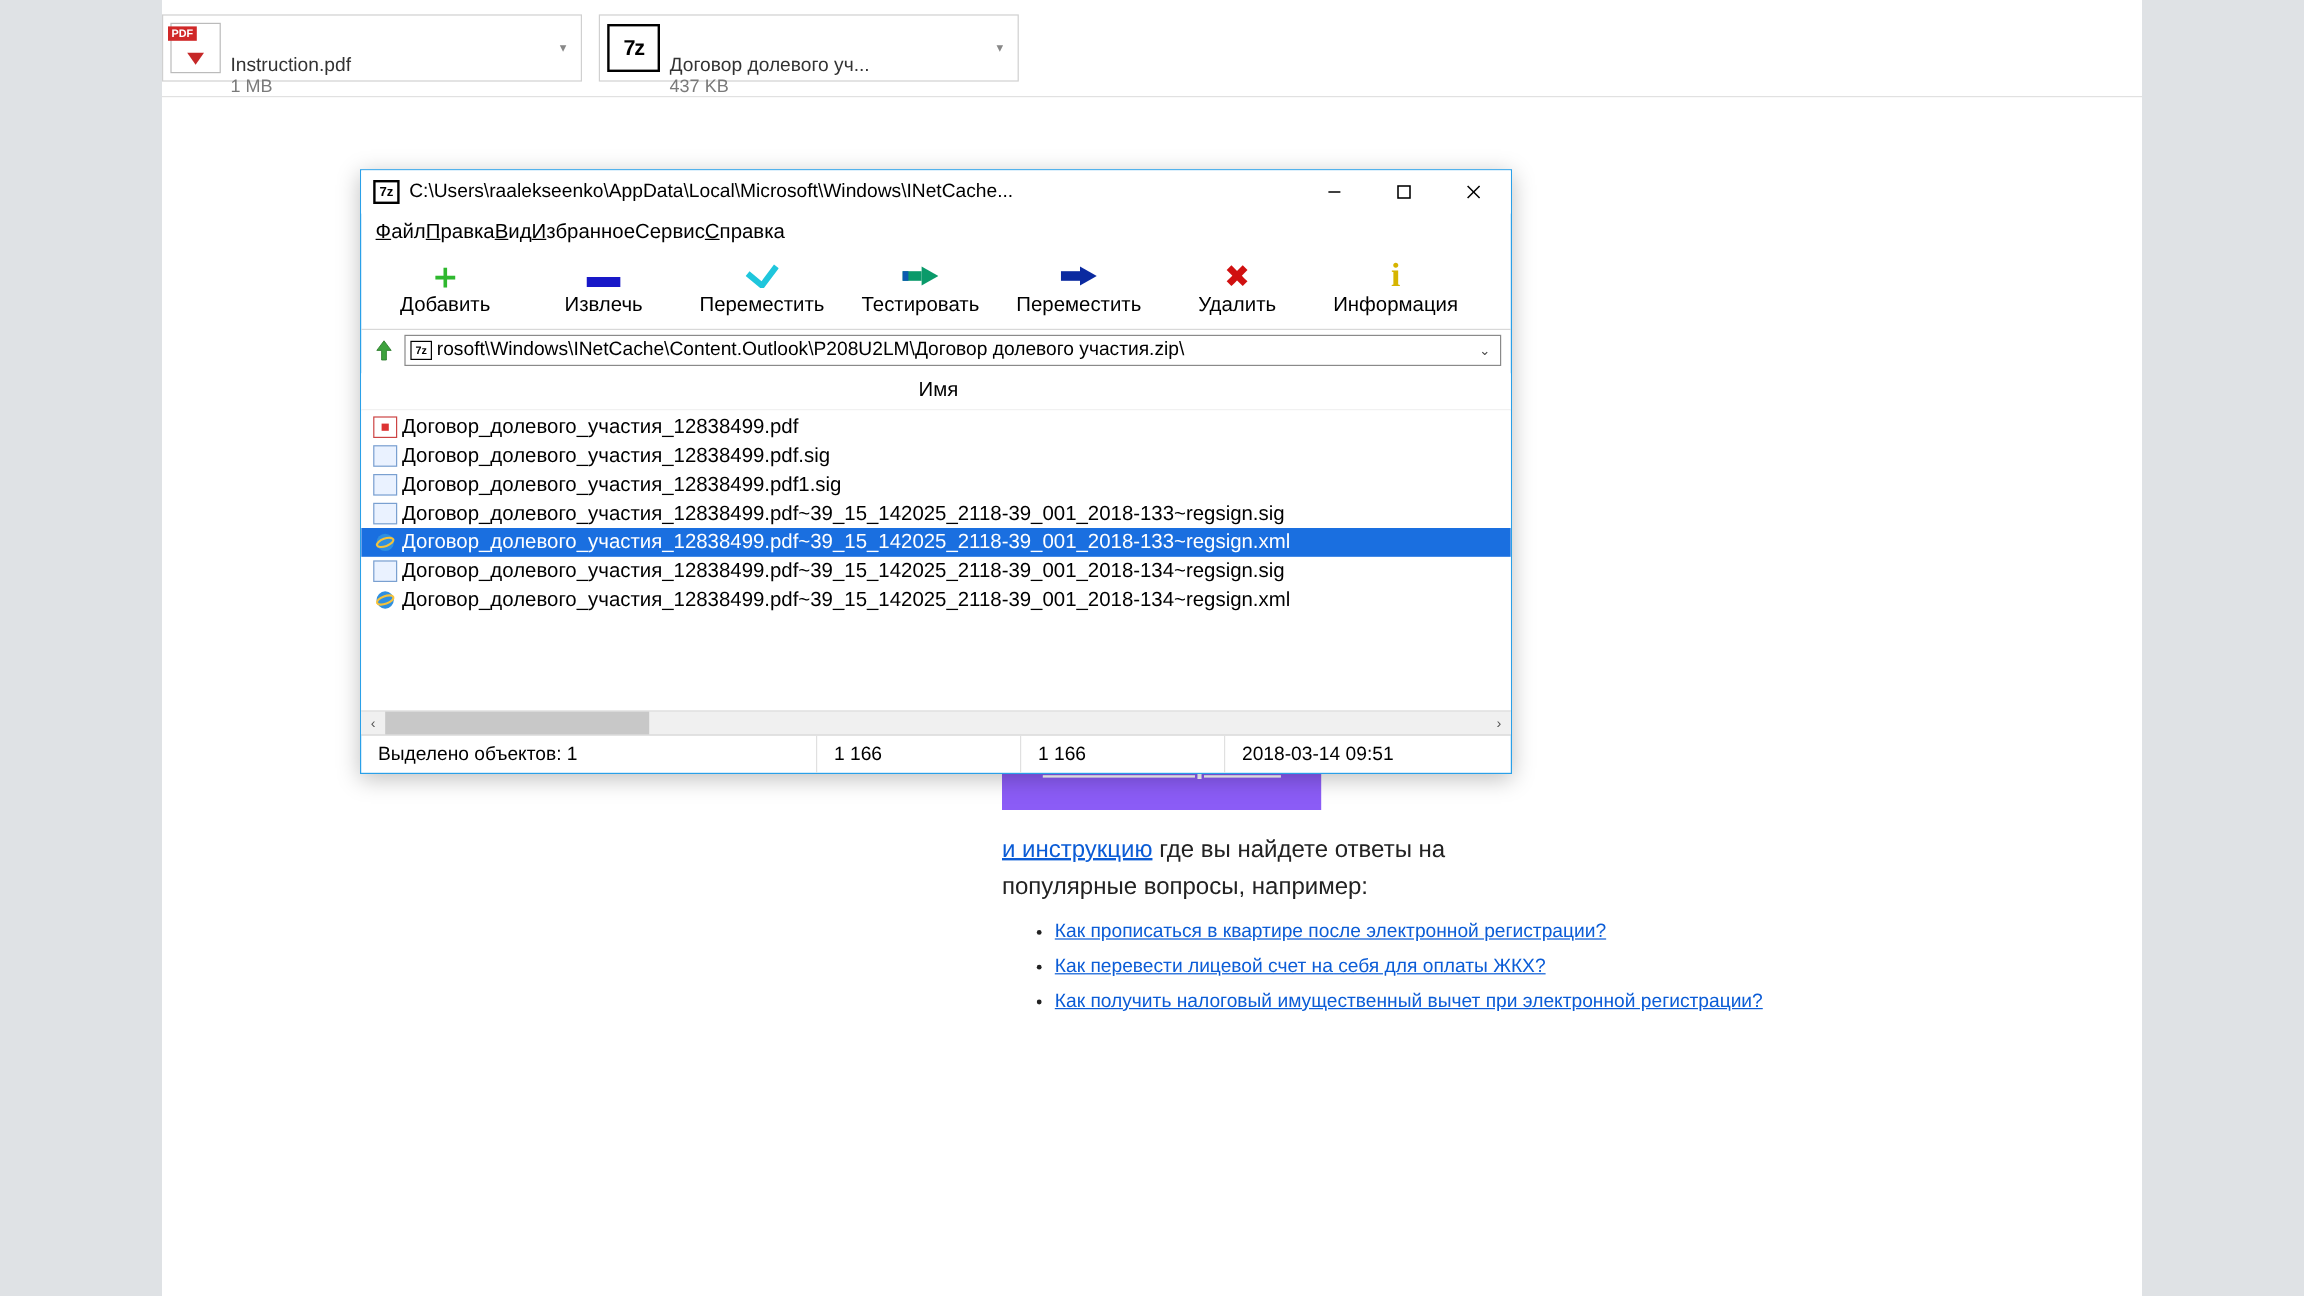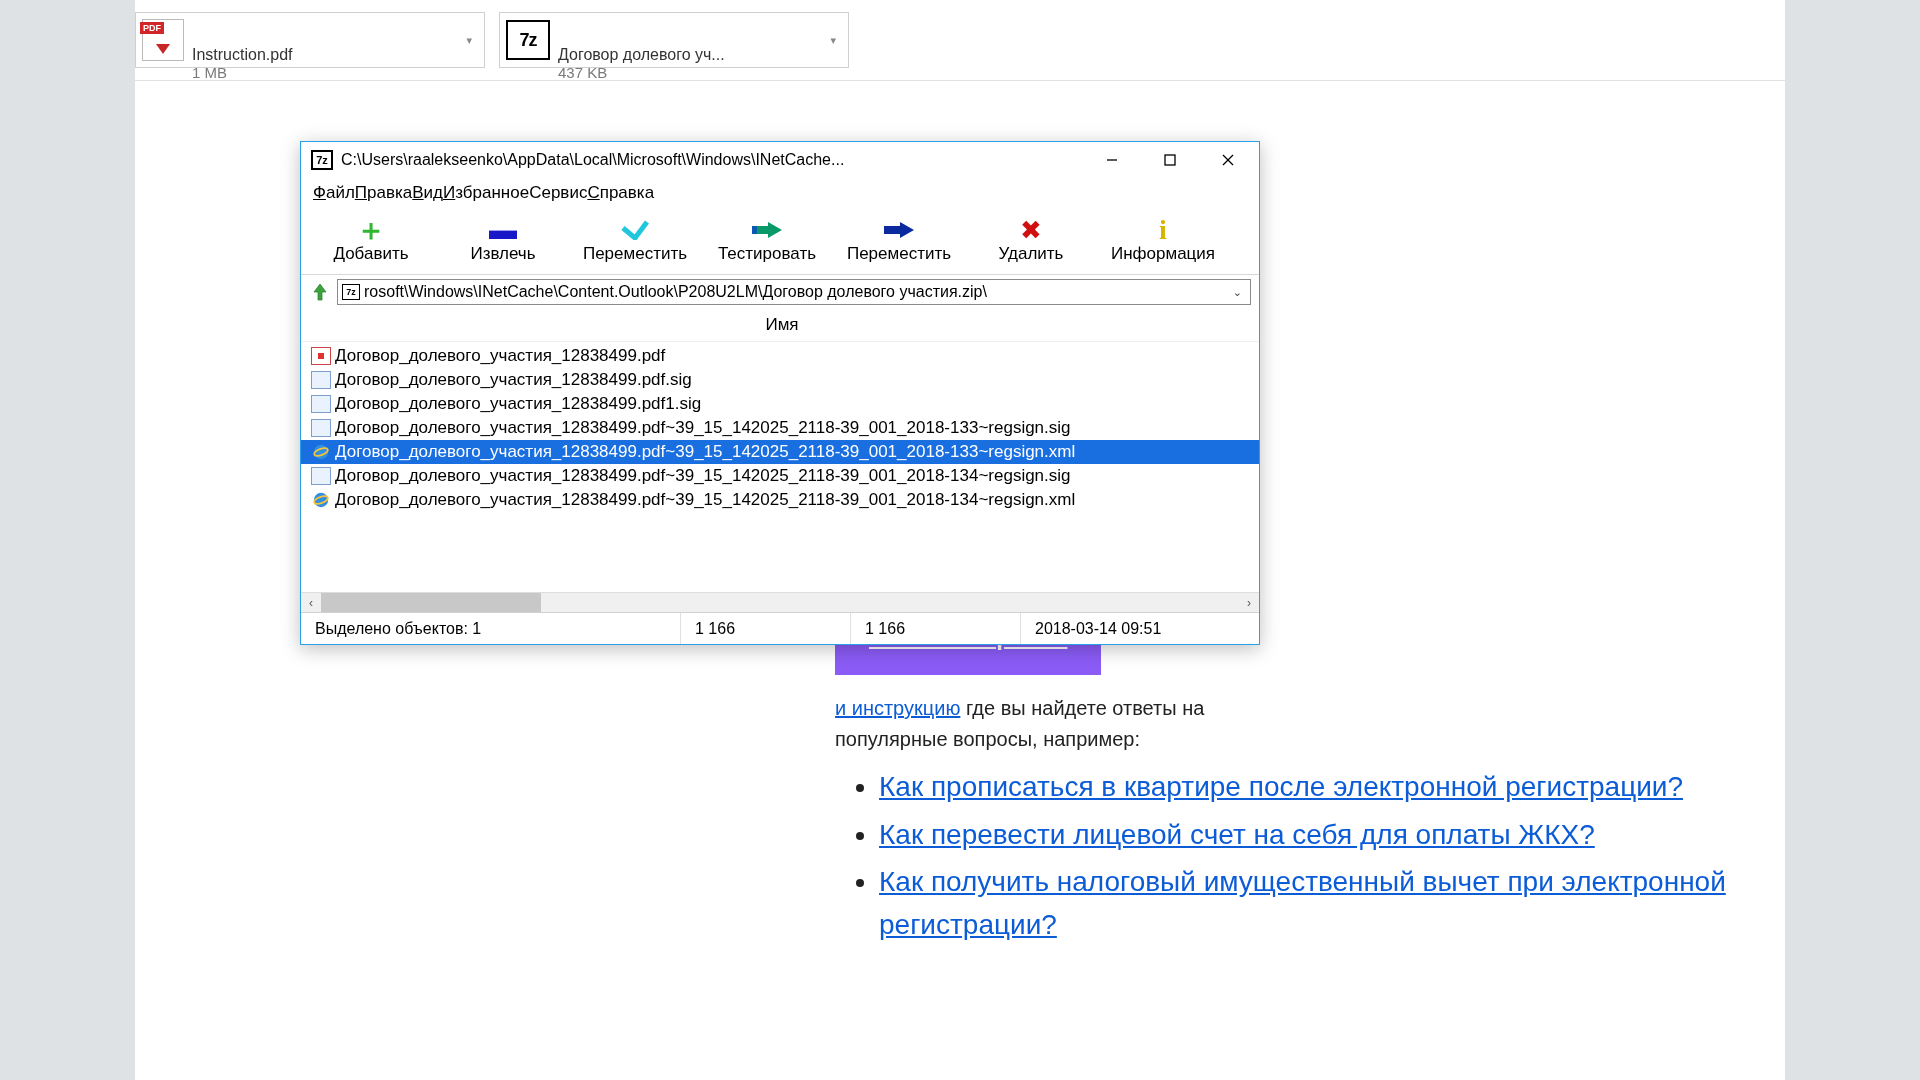--- a/index.html
+++ b/index.html
@@ -107,21 +107,21 @@
   .quality-btn {
     display: inline-block;
     background: #8b5cf6;
     color: #fff;
     text-decoration: underline;
     font-size: 24px;
     font-weight: 600;
     padding: 20px 34px;
     margin: 6px 0 18px 0;
   }
-  .email-body ul { list-style: disc; margin-left: 44px; font-size: 28px; }
+  .email-body ul { list-style: disc; margin-left: 44px; font-size: 16px; }
   .email-body ul li { margin-bottom: 4px; }
 
   
   .sevenz-window {
     position: absolute;
     left: 300px;
     top: 141px;
     width: 960px;
     background: #fff;
     border: 1px solid #2aa0e8;

